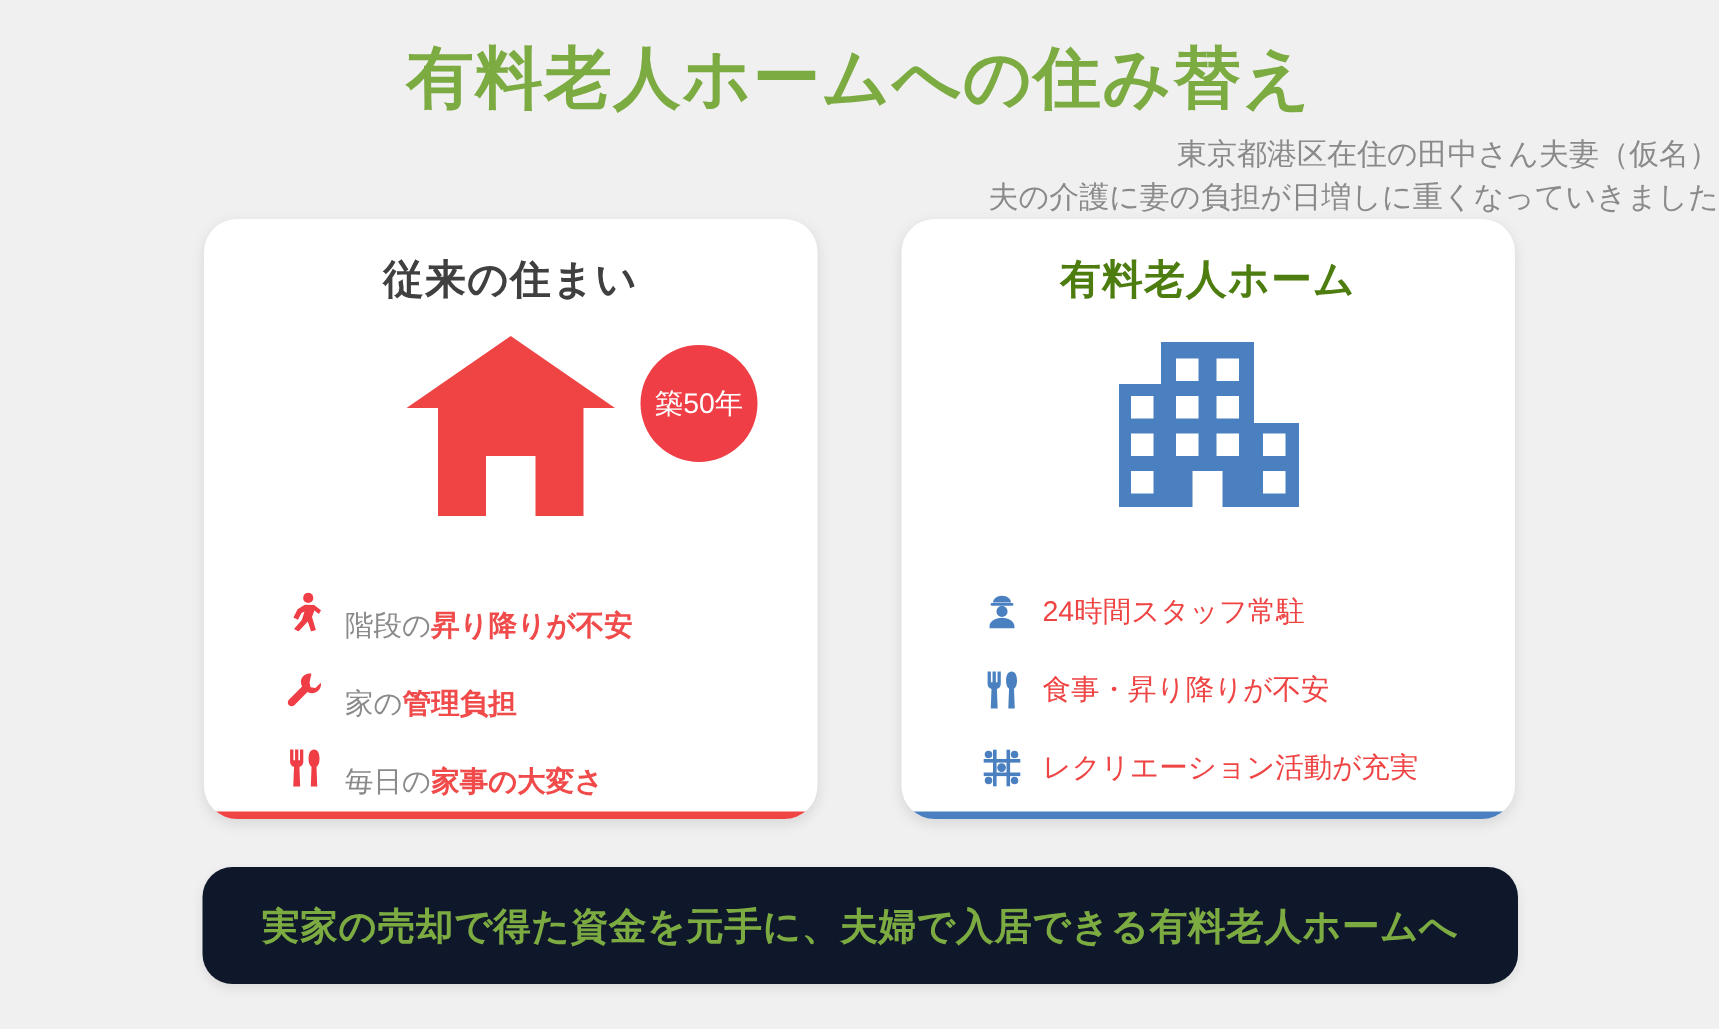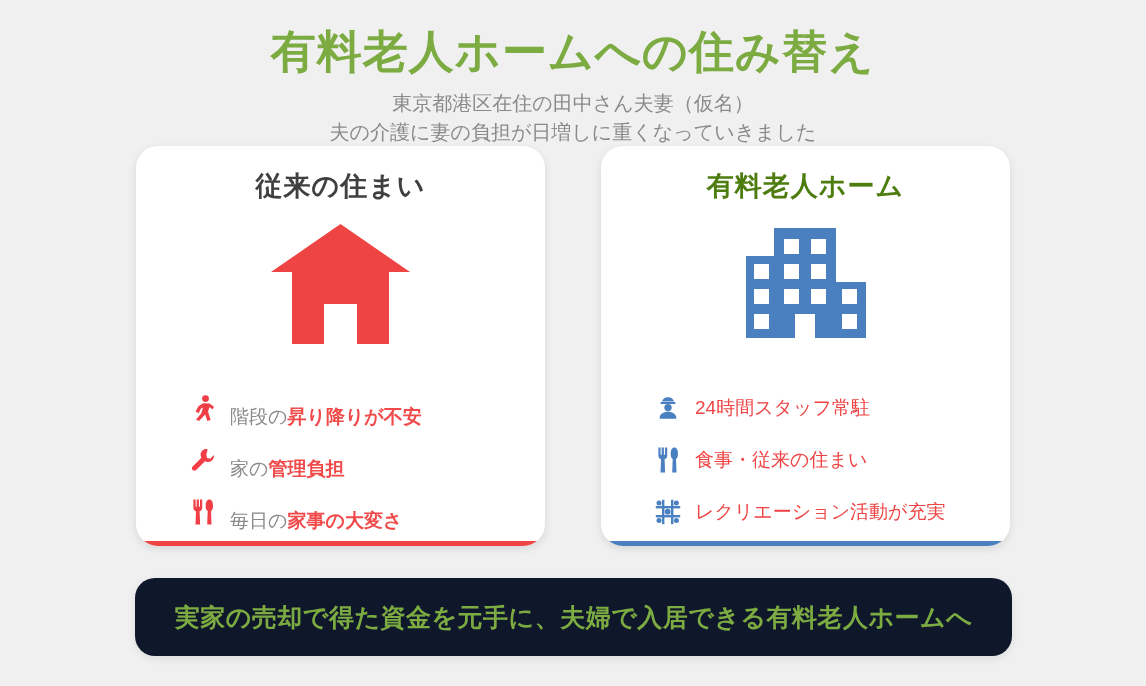--- a/index.html
+++ b/index.html
@@ -39,20 +39,21 @@
 
   .subtitle-block {
     margin-top: 9px;
   }
 
   .subtitle-line {
     font-size: 20px;
     color: #8a8a8a;
     line-height: 1.42;
     font-weight: normal;
+    text-align: right;
   }
 
   
   .cards-row {
     position: absolute;
     top: 146px;
     left: 0;
     width: 1146px;
     display: flex;
     justify-content: center;
@@ -206,20 +207,23 @@
 
     <div class="card card-red">
       <div class="card-title">従来の住まい</div>
 
       <div class="illus">
         <div class="house-wrap">
           <svg class="house-svg" viewBox="0 0 143 128" aria-hidden="true">
             <path d="M71.5 4 L141 52 L120 52 L120 124 L88 124 L88 84 L55 84 L55 124 L23 124 L23 52 L2 52 Z" fill="#ef4444"></path>
           </svg>
         </div>
+        <div class="badge badge-red">
+          <span class="badge-line">築50年</span>
+        </div>
       </div>
 
       <div class="features">
 
         <div class="feature">
           <span class="feature-icon">
             <svg width="22" height="26" viewBox="0 0 22 26" aria-hidden="true">
               <circle cx="13.5" cy="3.6" r="3.4" fill="#ef3e46"></circle>
               <path d="M11.2 8.2 L6.4 11.2 L3.6 16.6 L6.6 18.2 L9.0 13.6 L11.0 12.6 L9.2 18.4 L4.0 24.4 L7.0 26.0 L13.2 19.4 L15.4 26.0 L18.6 25.0 L16.0 16.4 L17.6 12.0 L20.6 14.4 L22.0 11.8 L17.4 8.4 Z" fill="#ef3e46"></path>
             </svg>
@@ -301,21 +305,21 @@
           <span class="feature-text">24時間スタッフ常駐</span>
         </div>
 
         <div class="feature">
           <span class="feature-icon">
             <svg width="22" height="26" viewBox="0 0 22 26" aria-hidden="true">
               <path d="M1.4 0.6 h2.2 v7.2 h1.1 V0.6 h2.2 v7.2 h1.1 V0.6 h2.2 v8.2 c0 1.9 -1.1 3.1 -2.6 3.5 l0.5 13.1 h-4.6 l0.5 -13.1 C2.5 11.9 1.4 10.7 1.4 8.8 Z" fill="#4a80c0"></path>
               <path d="M17.4 0.6 c2.4 0 3.6 2.6 3.6 6.2 c0 2.7 -0.7 4.6 -2.0 5.3 l0.5 13.3 h-4.3 l0.5 -13.3 c-1.3 -0.7 -2.0 -2.6 -2.0 -5.3 c0 -3.6 1.3 -6.2 3.7 -6.2 Z" fill="#4a80c0"></path>
             </svg>
           </span>
-          <span class="feature-text">食事・従来の住まい</span>
+          <span class="feature-text">食事・昇り降りが不安</span>
         </div>
 
         <div class="feature">
           <span class="feature-icon">
             <svg width="26" height="26" viewBox="0 0 26 26" aria-hidden="true">
               <g fill="#4a80c0">
                 <rect x="7.0" y="0.8" width="2.4" height="24.4"></rect>
                 <rect x="16.0" y="0.8" width="2.4" height="24.4"></rect>
                 <rect x="0.8" y="7.0" width="24.4" height="2.4"></rect>
                 <rect x="0.8" y="16.0" width="24.4" height="2.4"></rect>

